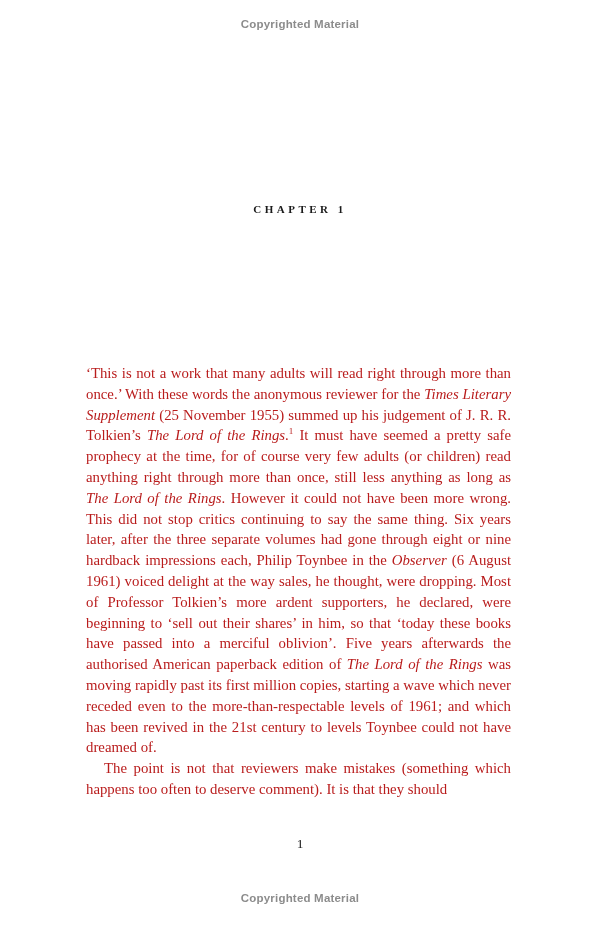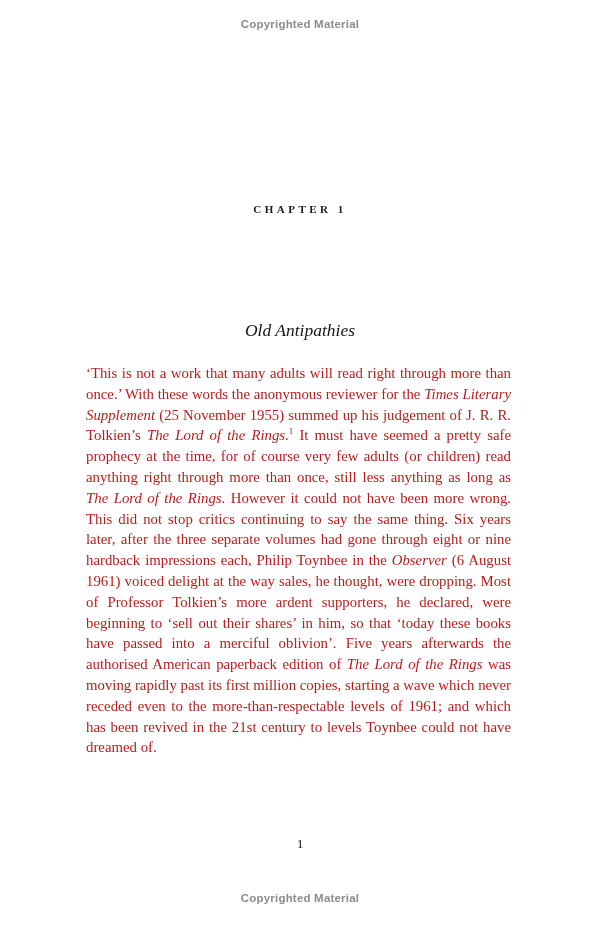--- a/index.html
+++ b/index.html
@@ -90,22 +90,22 @@
 </style>
 </head>
 <body>
 
 <div class="page">
   <div class="watermark top">Copyrighted Material</div>
 
   <div class="chapter-label">CHAPTER 1</div>
 
 
-  <h2 class="section-title">Old Antipathies</h2>
 
   <div class="body-text">
       <p class="para"><span>‘This is not a work that many adults will read right through more than once.’ With these words the anonymous reviewer for the </span><em>Times Literary Supplement</em><span> (25 November 1955) summed up his judgement of J. R. R. Tolkien’s </span><em>The Lord of the Rings</em><span>.</span><sup>1</sup><span> It must have seemed a pretty safe prophecy at the time, for of course very few adults (or children) read anything right through more than once, still less anything as long as </span><em>The Lord of the Rings</em><span>. However it could not have been more wrong. This did not stop critics continuing to say the same thing. Six years later, after the three separate volumes had gone through eight or nine hardback impressions each, Philip Toynbee in the </span><em>Observer</em><span> (6 August 1961) voiced delight at the way sales, he thought, were dropping. Most of Professor Tolkien’s more ardent supporters, he declared, were beginning to ‘sell out their shares’ in him, so that ‘today these books have passed into a merciful oblivion’. Five years afterwards the authorised American paperback edition of </span><em>The Lord of the Rings</em><span> was moving rapidly past its first million copies, starting a wave which never receded even to the more-than-respectable levels of 1961; and which has been revived in the 21st century to levels Toynbee could not have dreamed of.</span></p>
+      <p class="para indent"><span>The point is not that reviewers make mistakes (something which happens too often to deserve comment). It is that they should</span></p>
     </div>
 
   <div class="page-number">1</div>
 
   <div class="watermark bottom">Copyrighted Material</div>
 </div>
 
 </body></html>

